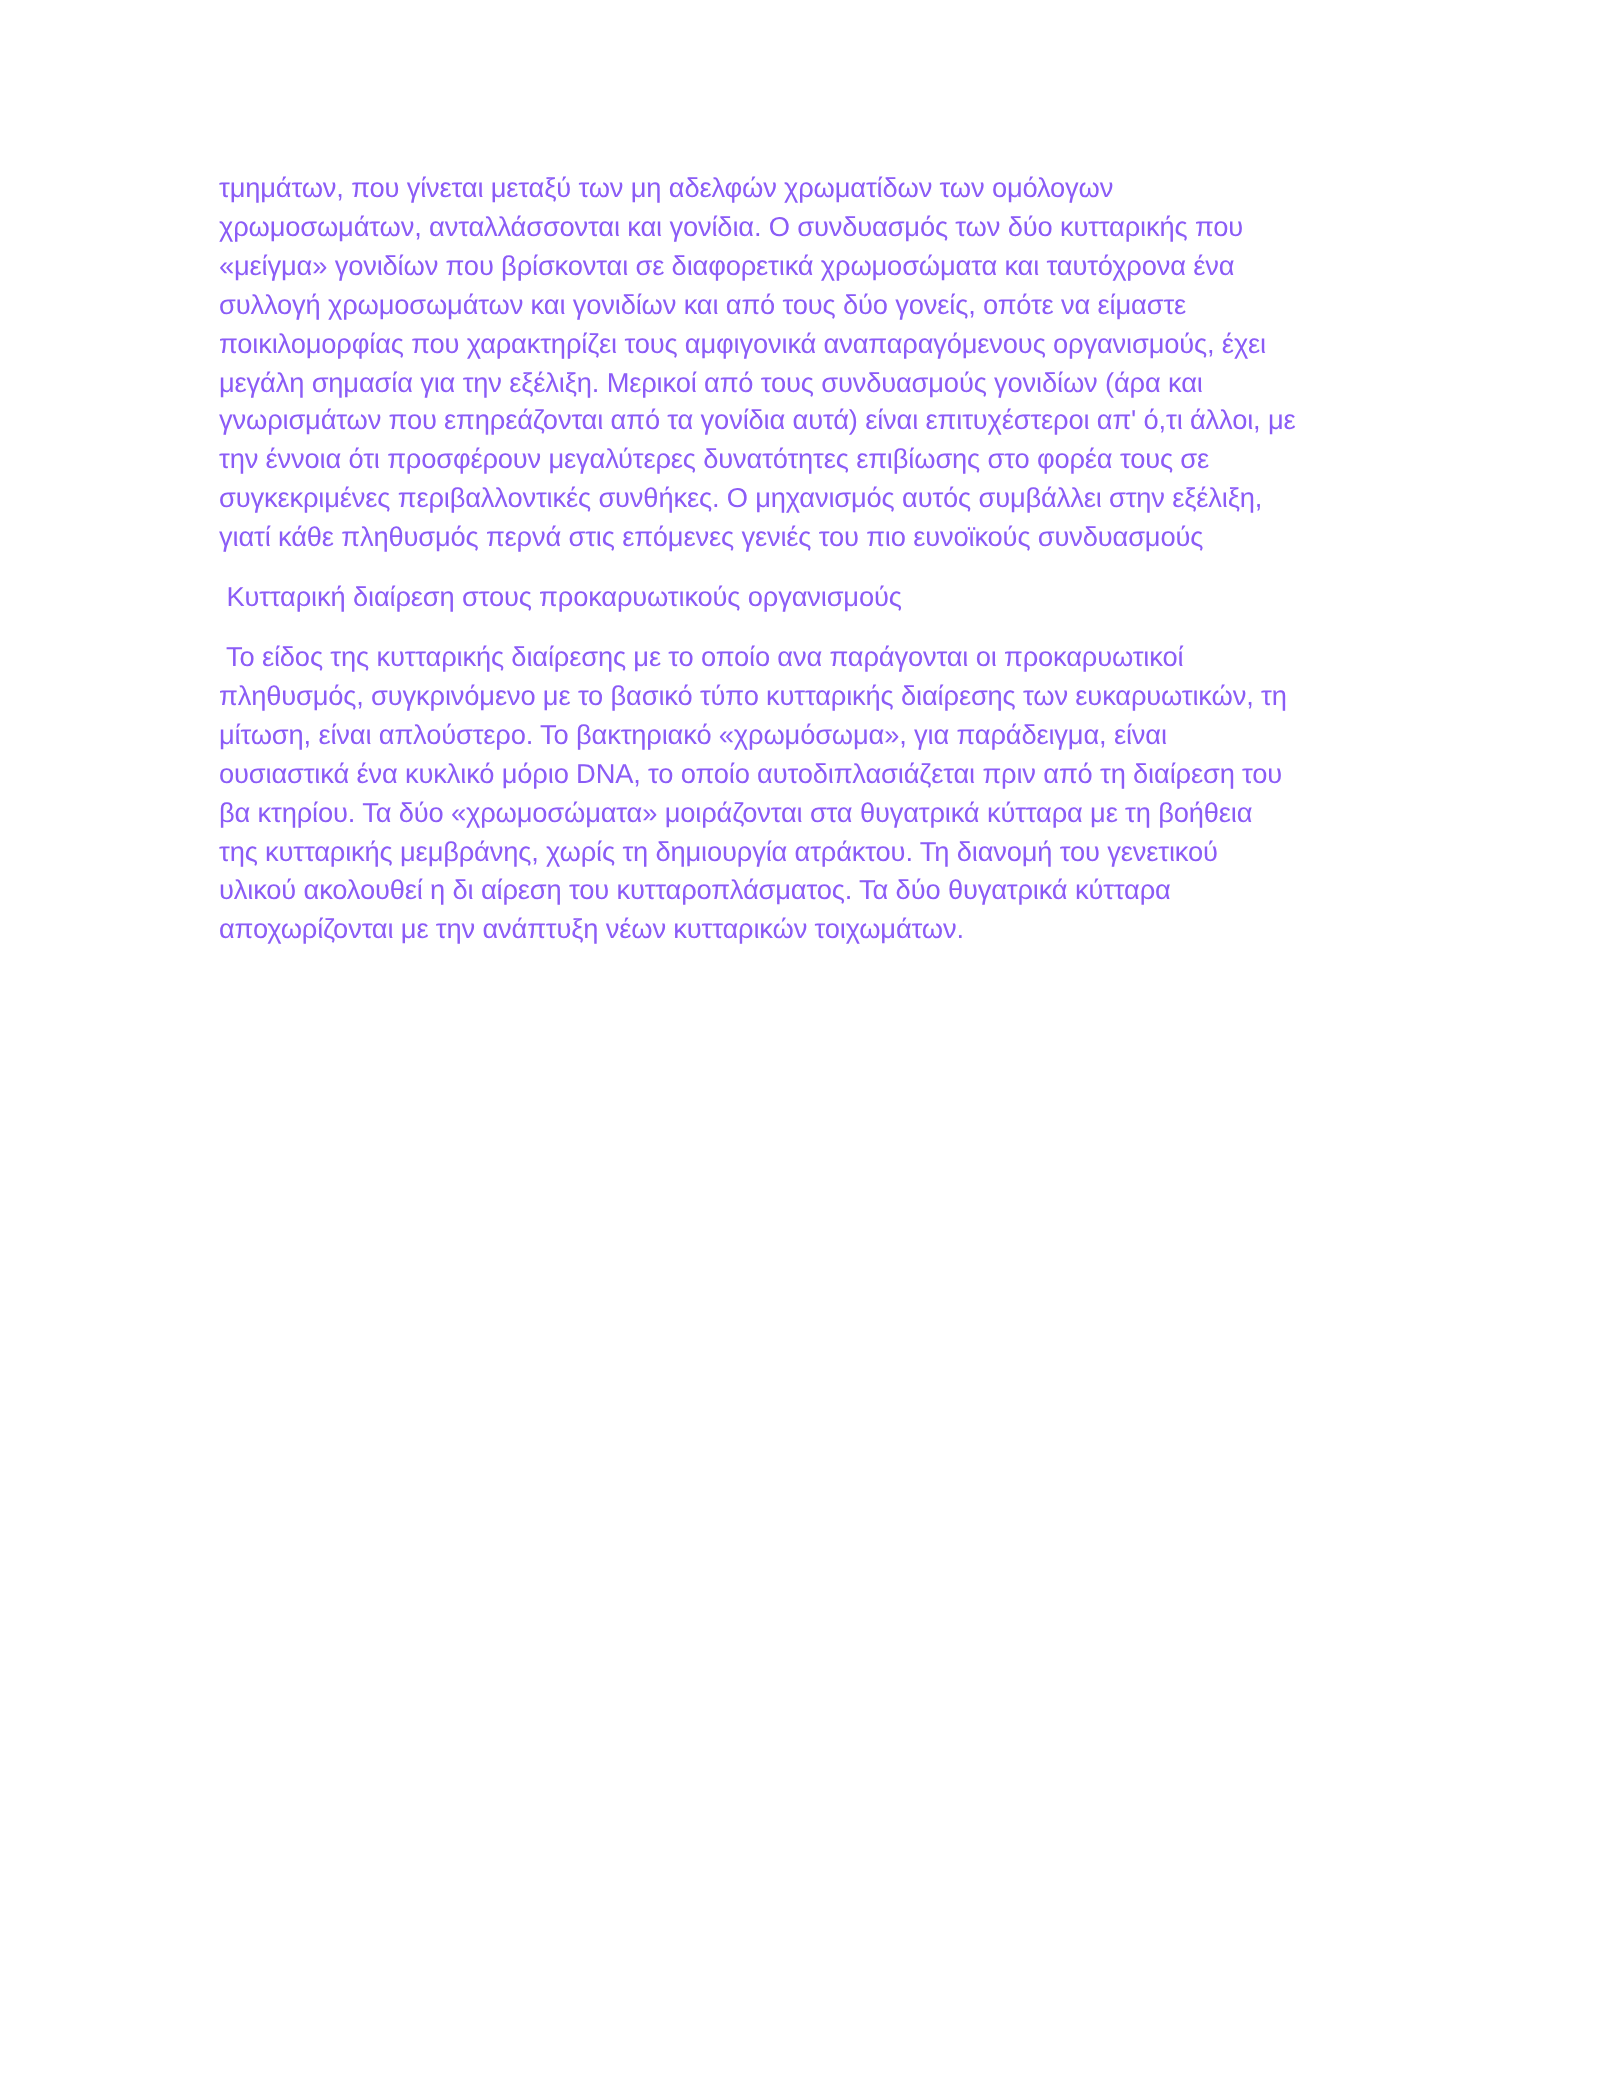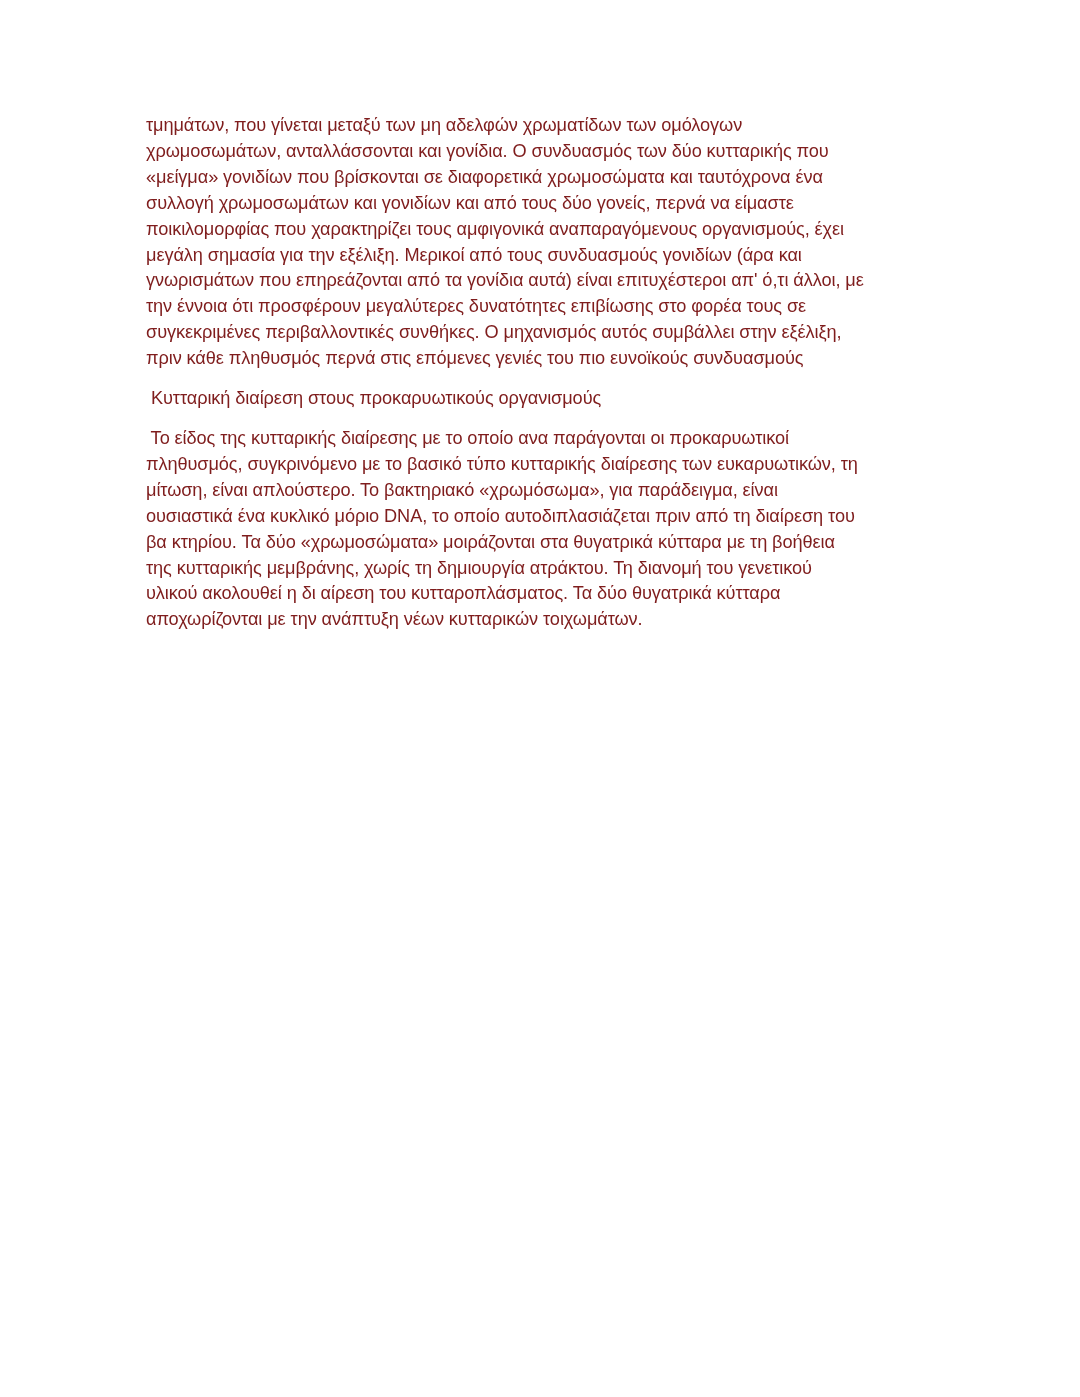--- a/index.html
+++ b/index.html
@@ -32,33 +32,33 @@
     margin-bottom: 12px;
   }
   .line {
     white-space: pre;
   }
 </style>
 </head>
 <body>
 
 <div class="page" style="background: rgb(255, 255, 255);">
-  <div class="textblock" style="color: #7f1d1d;">
+  <div class="textblock" style="color: #8b5cf6;">
 
     <div class="para">
       <div class="line">τμημάτων, που γίνεται μεταξύ των μη αδελφών χρωματίδων των ομόλογων</div>
       <div class="line">χρωμοσωμάτων, ανταλλάσσονται και γονίδια. Ο συνδυασμός των δύο κυτταρικής που</div>
       <div class="line">«μείγμα» γονιδίων που βρίσκονται σε διαφορετικά χρωμοσώματα και ταυτόχρονα ένα</div>
-      <div class="line">συλλογή χρωμοσωμάτων και γονιδίων και από τους δύο γονείς, περνά να είμαστε</div>
+      <div class="line">συλλογή χρωμοσωμάτων και γονιδίων και από τους δύο γονείς, οπότε να είμαστε</div>
       <div class="line">ποικιλομορφίας που χαρακτηρίζει τους αμφιγονικά αναπαραγόμενους οργανισμούς, έχει</div>
       <div class="line">μεγάλη σημασία για την εξέλιξη. Μερικοί από τους συνδυασμούς γονιδίων (άρα και</div>
       <div class="line">γνωρισμάτων που επηρεάζονται από τα γονίδια αυτά) είναι επιτυχέστεροι απ' ό,τι άλλοι, με</div>
       <div class="line">την έννοια ότι προσφέρουν μεγαλύτερες δυνατότητες επιβίωσης στο φορέα τους σε</div>
       <div class="line">συγκεκριμένες περιβαλλοντικές συνθήκες. Ο μηχανισμός αυτός συμβάλλει στην εξέλιξη,</div>
-      <div class="line">πριν κάθε πληθυσμός περνά στις επόμενες γενιές του πιο ευνοϊκούς συνδυασμούς</div>
+      <div class="line">γιατί κάθε πληθυσμός περνά στις επόμενες γενιές του πιο ευνοϊκούς συνδυασμούς</div>
     </div>
 
     <div class="para line"> Κυτταρική διαίρεση στους προκαρυωτικούς οργανισμούς</div>
 
     <div class="para">
       <div class="line"> Το είδος της κυτταρικής διαίρεσης με το οποίο ανα παράγονται οι προκαρυωτικοί</div>
       <div class="line">πληθυσμός, συγκρινόμενο με το βασικό τύπο κυτταρικής διαίρεσης των ευκαρυωτικών, τη</div>
       <div class="line">μίτωση, είναι απλούστερο. Το βακτηριακό «χρωμόσωμα», για παράδειγμα, είναι</div>
       <div class="line">ουσιαστικά ένα κυκλικό μόριο DNA, το οποίο αυτοδιπλασιάζεται πριν από τη διαίρεση του</div>
       <div class="line">βα κτηρίου. Τα δύο «χρωμοσώματα» μοιράζονται στα θυγατρικά κύτταρα με τη βοήθεια</div>

